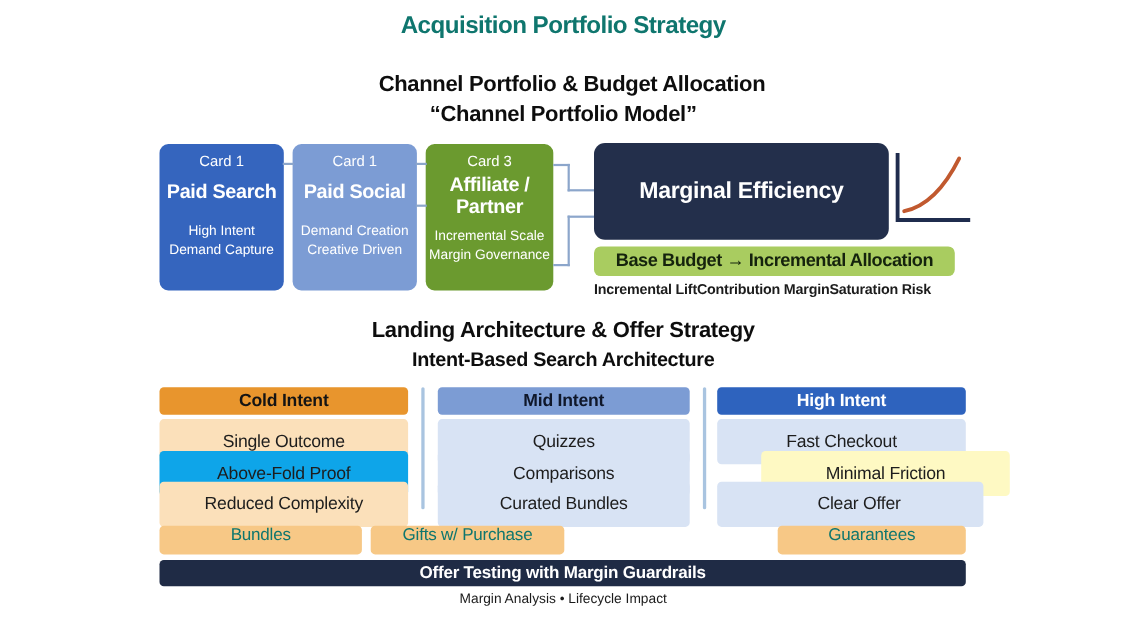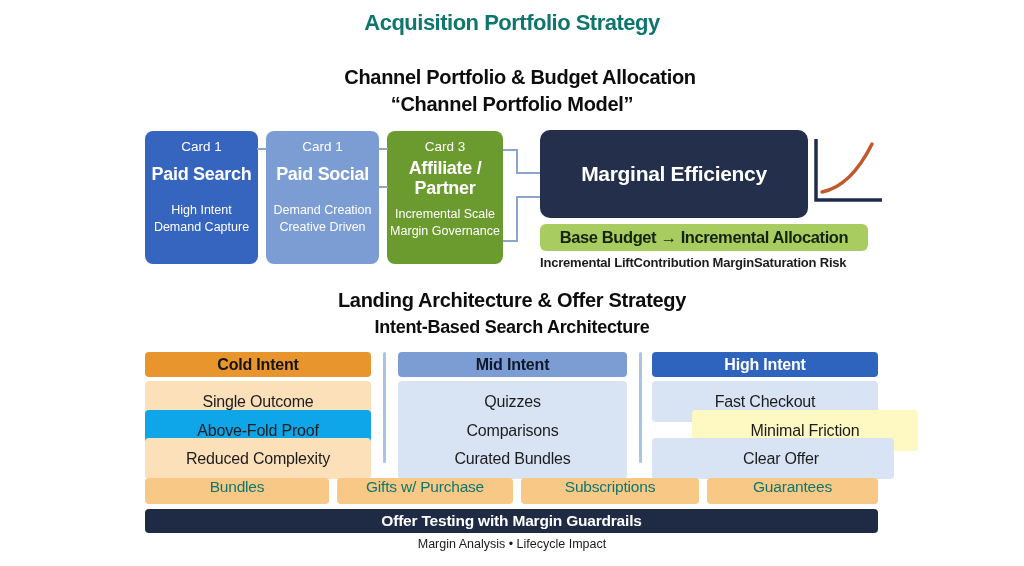--- a/index.html
+++ b/index.html
@@ -152,23 +152,20 @@
   <div class="abs row" style="left:652px;top:438px;width:226px;background:#d8e3f4;padding-left:16px;">
     <span>Clear Offer</span>
   </div>
 
   <div class="abs pill" style="left:145px;width:184px;">
     <span>Bundles</span>
   </div>
   <div class="abs pill" style="left:337px;width:176px;">
     <span>Gifts w/ Purchase</span>
   </div>
-  <div class="abs pill" style="left:521px;width:178px;">
-    <span>Subscriptions</span>
-  </div>
   <div class="abs pill" style="left:707px;width:171px;">
     <span>Guarantees</span>
   </div>
 
   <div class="abs offer-bar">
     <span>Offer Testing with Margin Guardrails</span>
   </div>
 
   <div class="abs ctr footnote">Margin Analysis • Lifecycle Impact</div>
 

